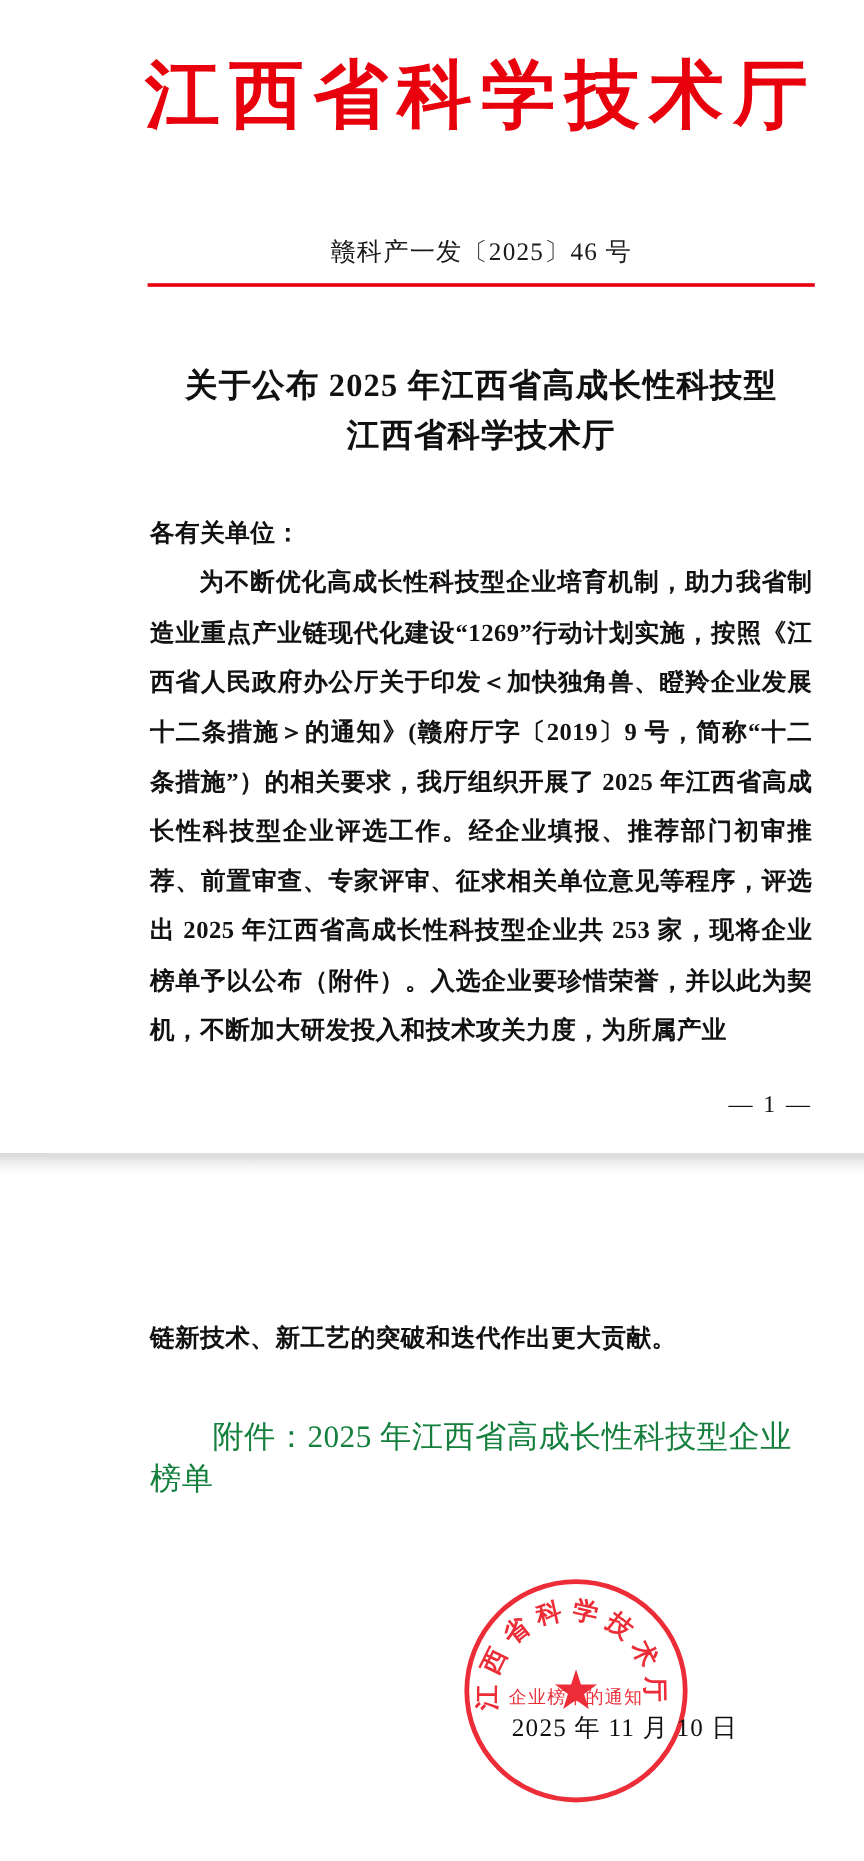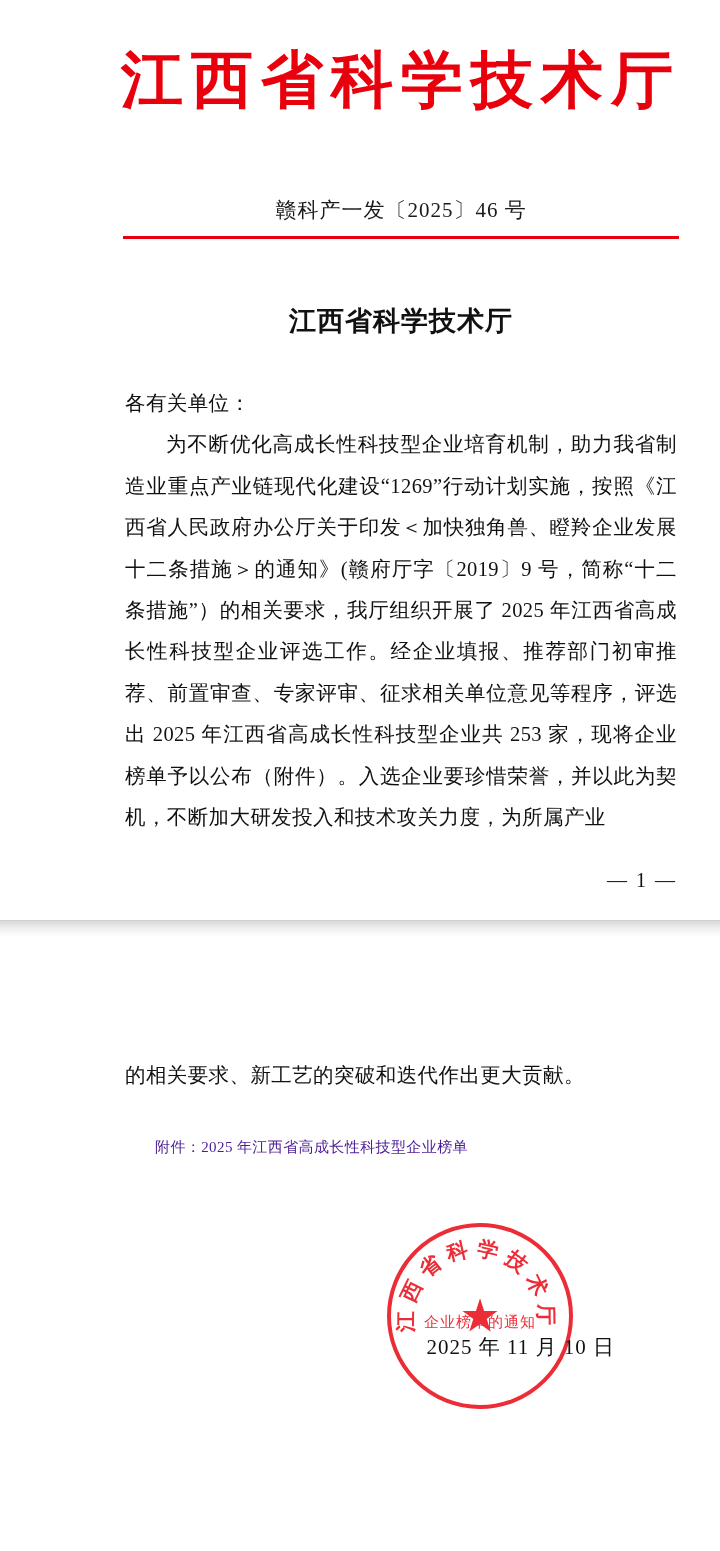--- a/index.html
+++ b/index.html
@@ -61,20 +61,21 @@
     margin: 40px 84px 0 84px;
     font-size: 20.5px;
     line-height: 2.02;
     letter-spacing: 0.4px;
     text-align: justify;
     text-justify: inter-ideograph;
     color: #111;
   }
   .body-block p {
     margin: 0;
+    font-weight: bold;
   }
   .indent {
     text-indent: 2em;
   }
   .page-num {
     text-align: right;
     font-size: 20px;
     margin: 30px 84px 0 84px;
     letter-spacing: 2px;
     color: #111;
@@ -97,24 +98,24 @@
     width: 5px;
     height: 54px;
     border-radius: 3px;
     background: #c7c7c7;
   }
   .page-two .body-block {
     margin-top: 118px;
   }
   .attachment {
     margin: 42px 84px 0 84px;
-    font-size: 15px;
+    font-size: 26px;
     text-indent: 2em;
     letter-spacing: 0.4px;
-    color: #4c1d95;
+    color: #15803d;
   }
   .sign-area {
     position: relative;
     margin: 58px 84px 0 84px;
     height: 190px;
   }
   .date-line {
     position: absolute;
     right: 62px;
     top: 118px;
@@ -164,39 +165,40 @@
 
 <div class="page page-one">
 
   <div class="masthead">江西省科学技术厅</div>
 
   <div class="doc-number">赣科产一发〔2025〕46 号</div>
 
   <div class="red-rule"></div>
 
   <div class="doc-title">
+    <div>关于公布 2025 年江西省高成长性科技型</div>
     <div>江西省科学技术厅</div>
   </div>
 
   <div class="body-block">
     <p>各有关单位：</p>
     <p class="indent">为不断优化高成长性科技型企业培育机制，助力我省制造业重点产业链现代化建设“1269”行动计划实施，按照《江西省人民政府办公厅关于印发＜加快独角兽、瞪羚企业发展十二条措施＞的通知》(赣府厅字〔2019〕9 号，简称“十二条措施”）的相关要求，我厅组织开展了 2025 年江西省高成长性科技型企业评选工作。经企业填报、推荐部门初审推荐、前置审查、专家评审、征求相关单位意见等程序，评选出 2025 年江西省高成长性科技型企业共 253 家，现将企业榜单予以公布（附件）。入选企业要珍惜荣誉，并以此为契机，不断加大研发投入和技术攻关力度，为所属产业</p>
   </div>
 
   <div class="page-num">— 1 —</div>
 </div>
 
 <div class="page-gap"></div>
 
 <div class="page page-two">
 
   <div class="scroll-hint"></div>
 
   <div class="body-block">
-    <p>的相关要求、新工艺的突破和迭代作出更大贡献。</p>
+    <p>链新技术、新工艺的突破和迭代作出更大贡献。</p>
   </div>
 
   <div class="attachment">附件：2025 年江西省高成长性科技型企业榜单</div>
 
   <div class="sign-area">
     <div class="seal">
       <svg viewBox="0 0 170 170" width="170" height="170">
         <defs>
           <path id="sealArc" d="M 22,92 A 63,63 0 1 1 148,92" fill="none"></path>
         </defs>

